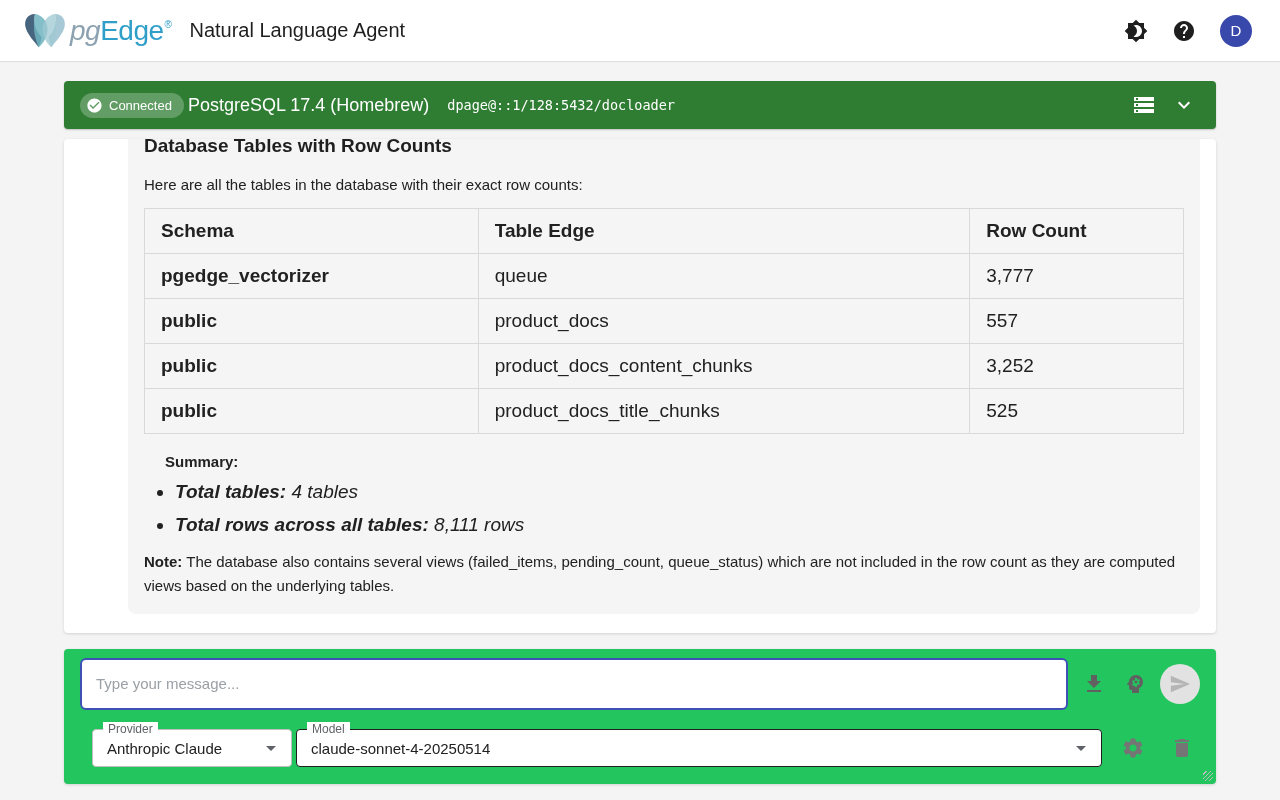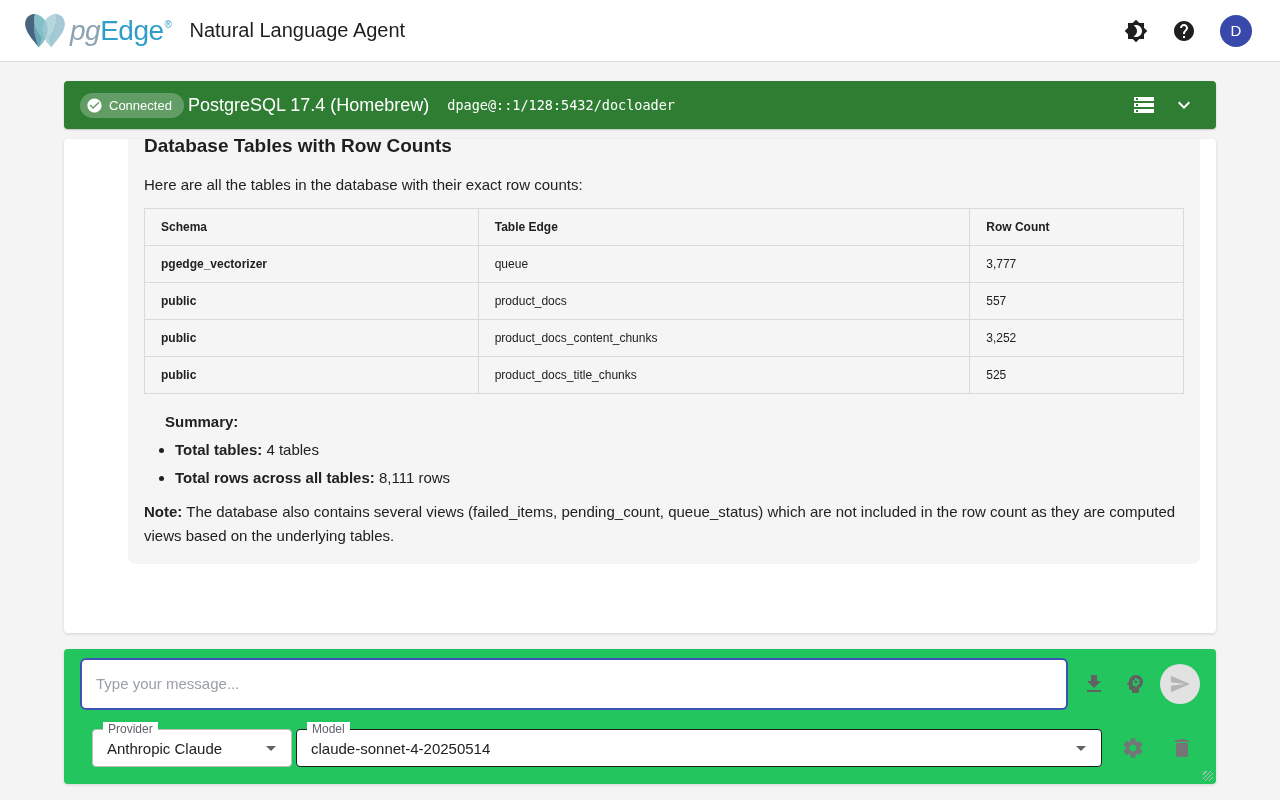--- a/index.html
+++ b/index.html
@@ -38,27 +38,27 @@
   .conn-actions{margin-left:auto;display:flex;align-items:center;gap:16px;}
   .conn-actions .icon-btn svg{fill:#fff;}
 
   
   .chat-panel{position:absolute;left:64px;top:139px;width:1152px;height:494px;background:#fff;
     border-radius:4px;box-shadow:0 1px 3px rgba(0,0,0,0.14);overflow:hidden;}
   .msg-card{position:absolute;left:64px;top:-20px;width:1072px;background:#f5f5f5;
     border-radius:8px;padding:16px;}
   .msg-heading{font-size:19px;font-weight:700;color:#1f1f1f;}
   .msg-intro{font-size:15px;margin-top:19px;}
-  .msg-table{border-collapse:collapse;margin-top:15px;width:1040px;font-size:12px;}
+  .msg-table{border-collapse:collapse;margin-top:15px;width:1040px;font-size:19px;}
   .msg-table th,.msg-table td{border:1px solid #d9d9d9;text-align:left;padding:11px 16px;font-weight:400;}
   .msg-table th{font-weight:700;}
   .msg-table td.schema-cell{font-weight:700;}
   .col-schema{width:334px;} .col-table{width:492px;} .col-count{width:214px;}
   .msg-summary{font-size:15px;font-weight:700;margin-top:19px;margin-left:21px;}
-  .msg-bullets{margin-top:11px;padding-left:31px;font-size:15px;}
+  .msg-bullets{margin-top:11px;padding-left:31px;font-size:19px;font-style:italic;}
   .msg-bullets li{margin-bottom:11px;}
   .msg-bullets b{font-weight:700;}
   .msg-note{font-size:15px;margin-top:14px;line-height:1.6;}
   .msg-note b{font-weight:700;}
 
   
   .composer{position:absolute;left:64px;top:649px;width:1152px;height:135px;background:#22c55e;
     border-radius:4px;box-shadow:0 1px 3px rgba(0,0,0,0.14);}
   .composer textarea{position:absolute;left:16px;top:9px;width:988px;height:52px;resize:none;
     border:2px solid var(--focus);border-radius:6px;padding:15px 14px;font-size:15px;

